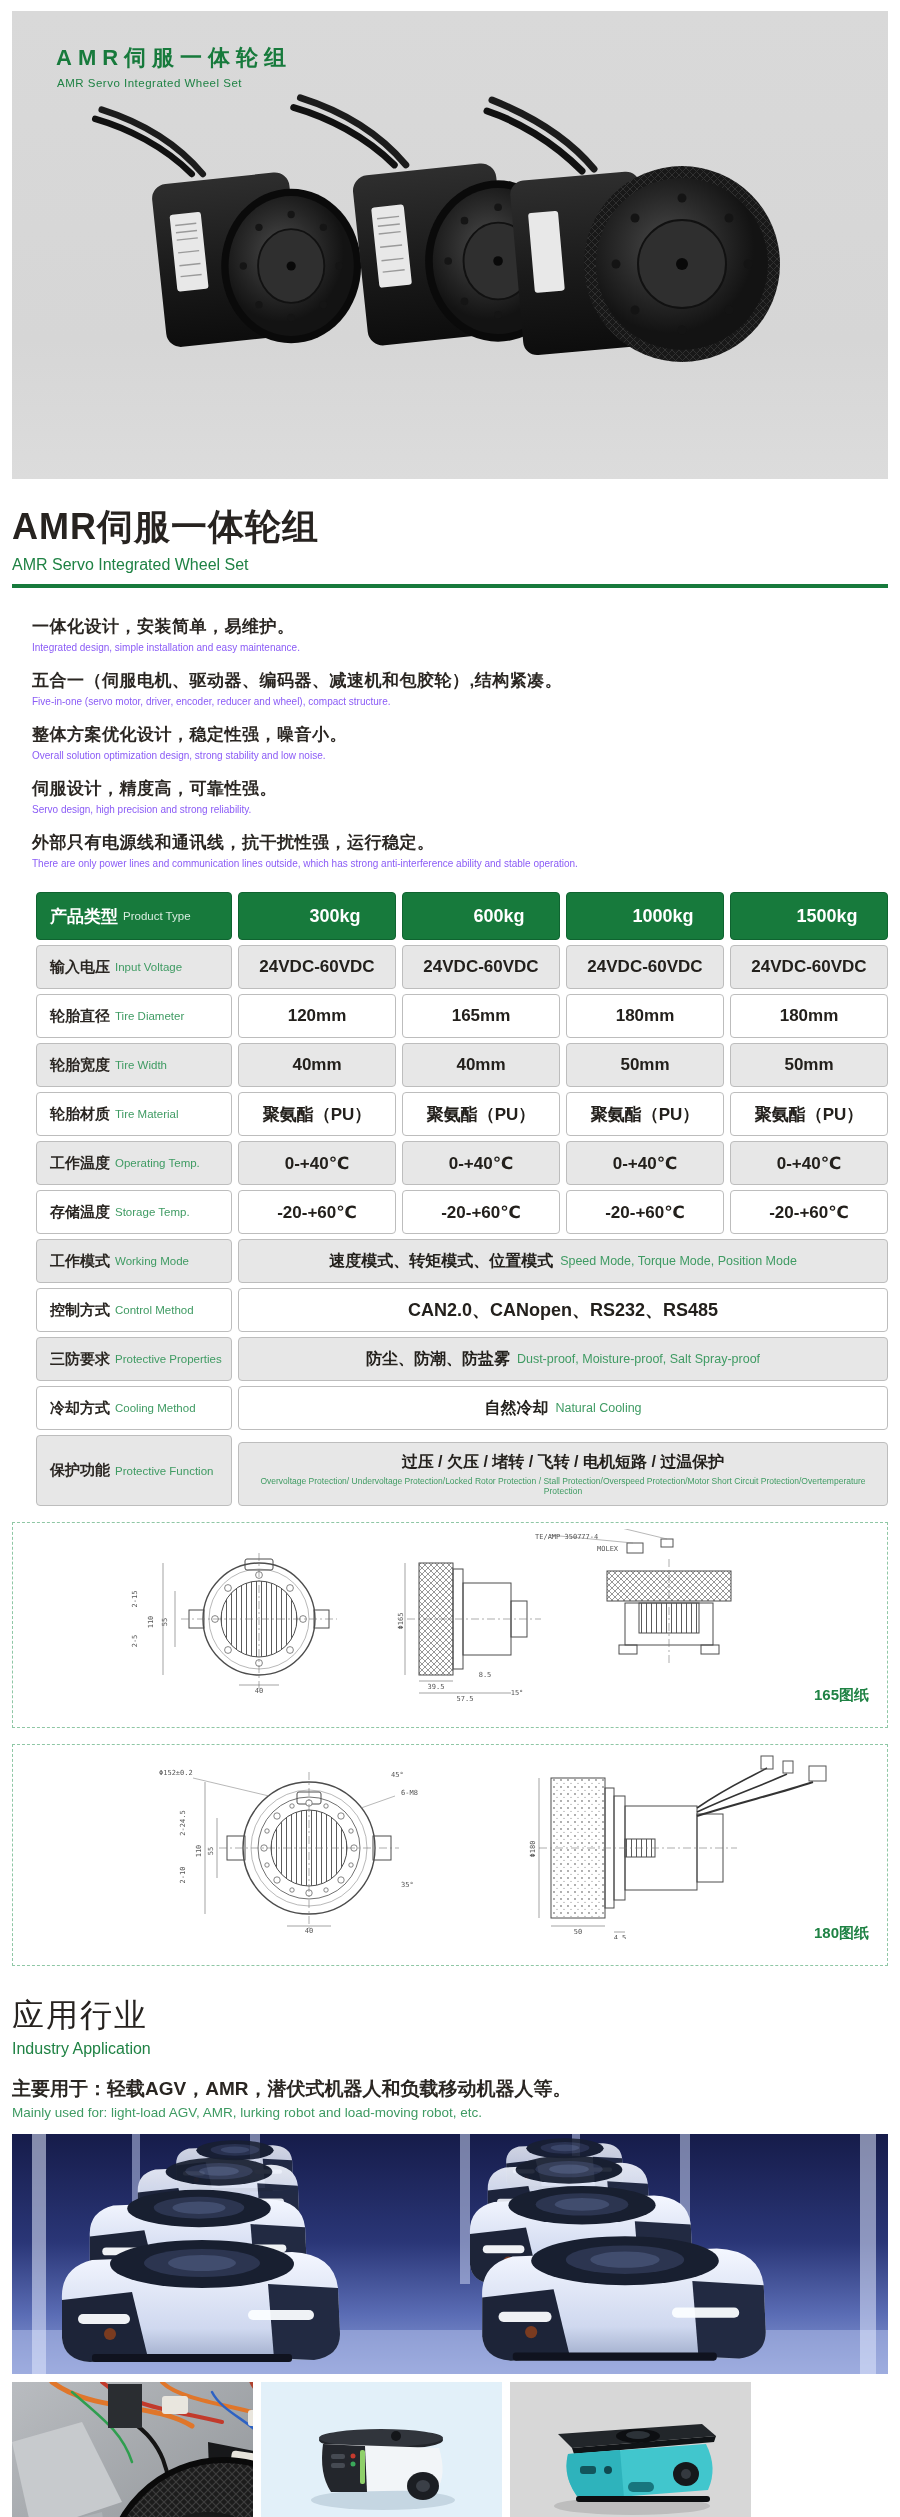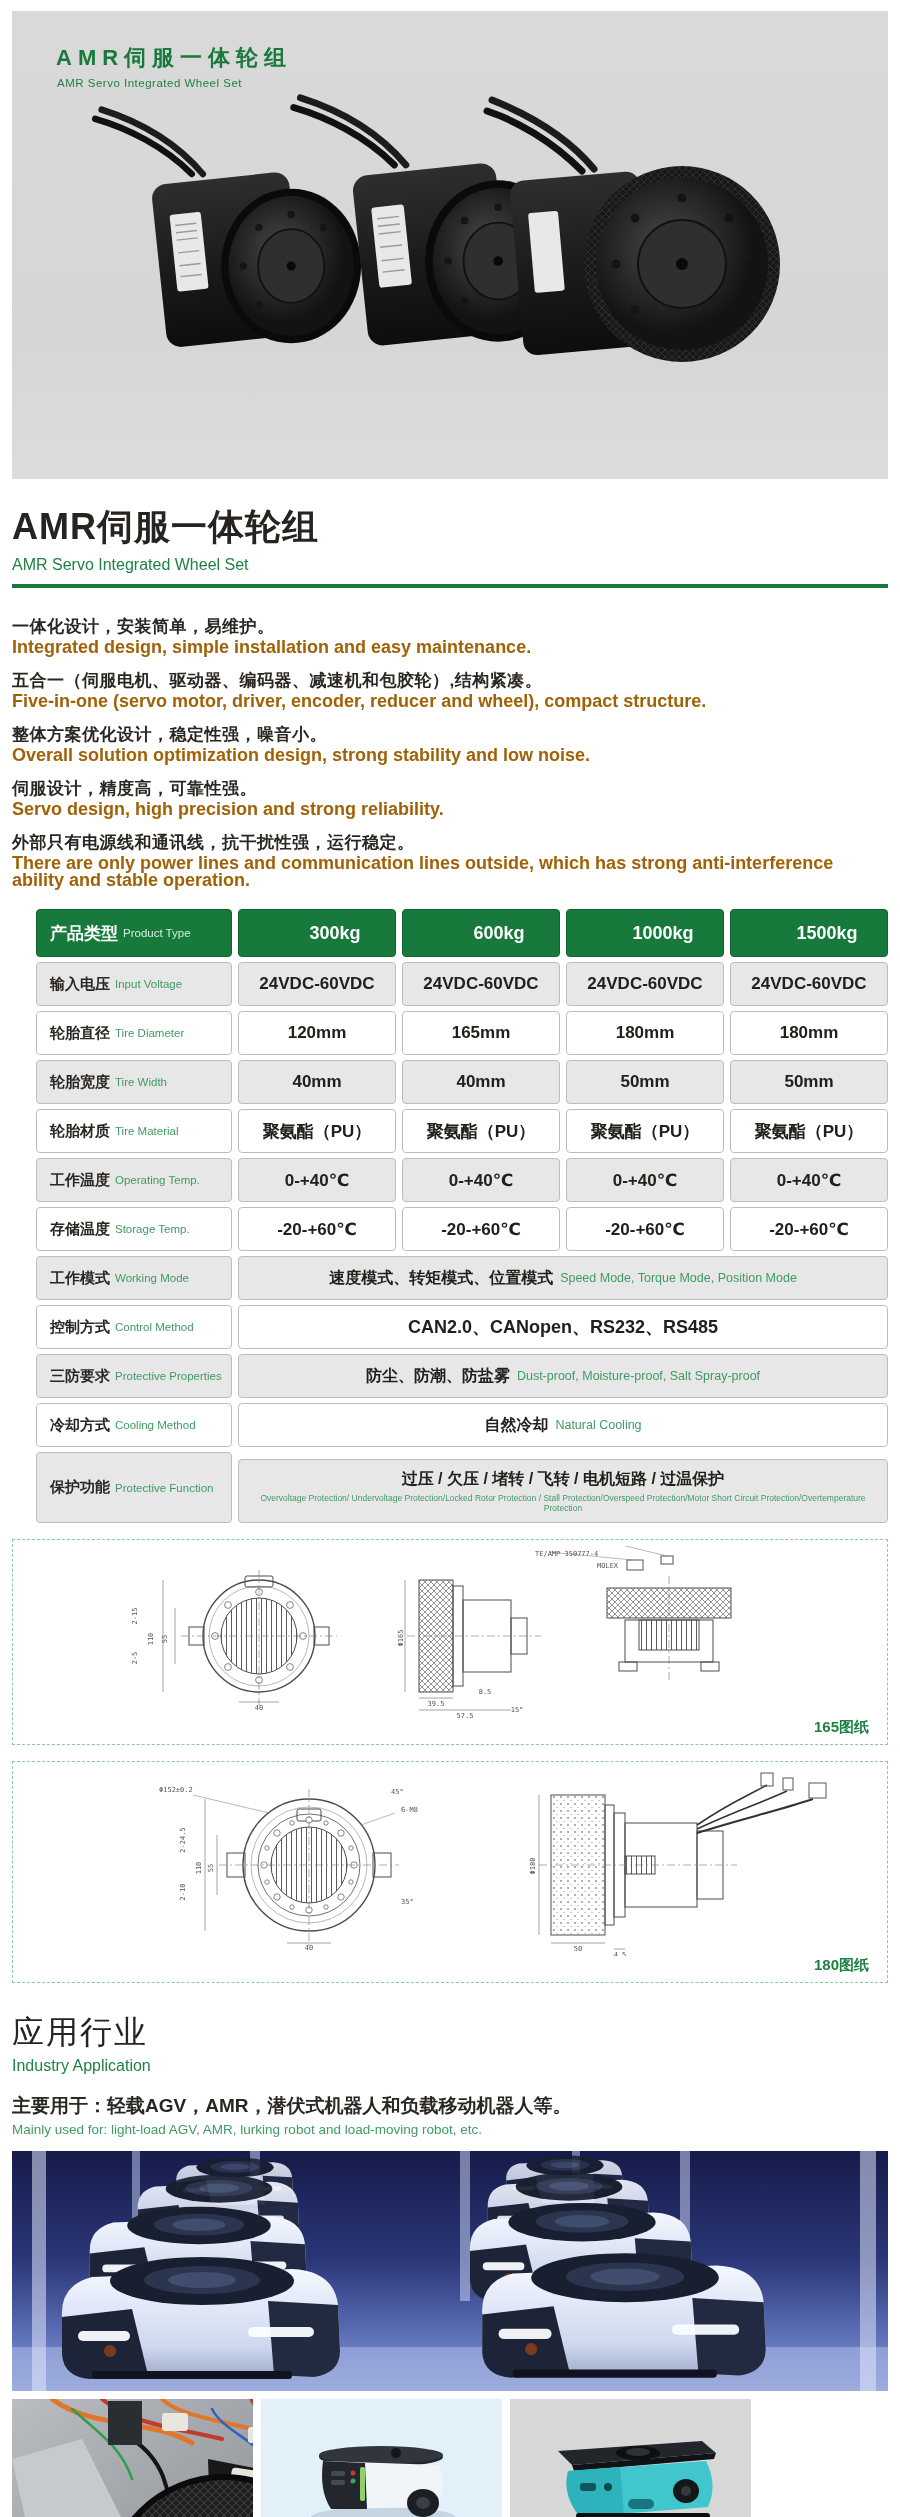--- a/index.html
+++ b/index.html
@@ -11,24 +11,24 @@
   .banner { margin:11px 12px 0; height:468px; background:linear-gradient(180deg,#d9d9d9 0%,#d6d6d6 70%,#dcdcdc 100%); position:relative; overflow:hidden; }
   .banner-title { padding:32px 0 0 44px; color:#177a3c; font-size:22px; font-weight:bold; letter-spacing:6px; }
   .banner-sub { padding:4px 0 0 45px; color:#1f8244; font-size:11.5px; letter-spacing:.5px; }
   .banner-art { position:absolute; left:0; top:70px; width:900px; height:398px; }
 
   
   .intro { padding:0 12px; }
   .intro-title { margin-top:24px; font-size:36px; font-weight:bold; color:#272320; letter-spacing:1px; }
   .intro-sub { margin-top:4px; font-size:16px; color:#1f8244; }
   .green-rule { margin:10px 12px 0; height:4px; background:#177a3c; }
-  .features { padding:14px 12px 0; list-style:none; }
+  .features { padding:14px 12px 0; list-style:none;margin-left:20px; }
   .feature { margin-top:13px; }
   .feature-zh { font-size:17px; font-weight:bold; color:#2a2622; letter-spacing:.5px; line-height:24px; }
-  .feature-en { font-size:18px; color:#a16207; line-height:17px;font-weight:bold; }
+  .feature-en { font-size:10px; color:#8b5cf6; line-height:17px; }
 
   
   .spec-table { margin:20px 12px 0; display:flex; flex-direction:column; gap:5px; }
   .spec-row { display:grid; grid-template-columns:196px repeat(4,1fr); gap:6px;padding-left:24px; }
   .spec-row.spanrow { grid-template-columns:196px 1fr; }
   .cell { border:1px solid #bdbdbd; border-radius:4px; background:#fff; min-height:44px;
           display:flex; align-items:center; justify-content:center; text-align:center; padding:2px 6px; }
   .cell.label { justify-content:flex-start; padding-left:13px; gap:5px; text-align:left; }
   .spec-row.shade .cell { background:#e7e7e7; }
   .spec-row.header .cell { background:#177a3c; border-color:#0f6330; min-height:48px; }
@@ -38,21 +38,21 @@
   .spec-row.header .lab-en { color:#d8ecdf; }
   .col-head { color:#fff; font-size:18px; font-weight:bold;margin-left:36px; }
   .val { font-size:17px; font-weight:bold; color:#23201c; }
   .span-zh { font-size:16px; font-weight:bold; color:#23201c;text-align:right; }
   .span-en { font-size:12.5px; color:#3f9b63; margin-left:7px; }
   .cell.stacked { flex-direction:column; justify-content:center; min-height:64px;margin-top:7px; }
   .cell.stacked .span-en { margin-left:0; margin-top:3px; font-size:8.5px; }
 
   
   .draw-box { margin:16px 12px 0; border:1px dashed #8fc7a5; background:#fff; position:relative; padding:6px 6px 26px; }
-  .draw-label { position:absolute; right:18px; bottom:7px; color:#1f8244; font-size:15px; font-weight:bold; }
+  .draw-label { position:absolute; right:18px; bottom:22px; color:#1f8244; font-size:15px; font-weight:bold; }
   .draw-box svg { display:block; }
 
   
   .app-head { padding:28px 12px 0; }
   .app-title { font-size:32px; font-weight:normal; color:#272320; letter-spacing:2px; }
   .app-sub { margin-top:2px; font-size:16px; color:#1f8244; }
   .app-desc-zh { margin-top:18px; font-size:19px; font-weight:bold; color:#2a2622; }
   .app-desc-en { margin-top:3px; font-size:13.5px; color:#3f9b63; }
 
   .hero { margin:14px 12px 0; height:240px; overflow:hidden; }

